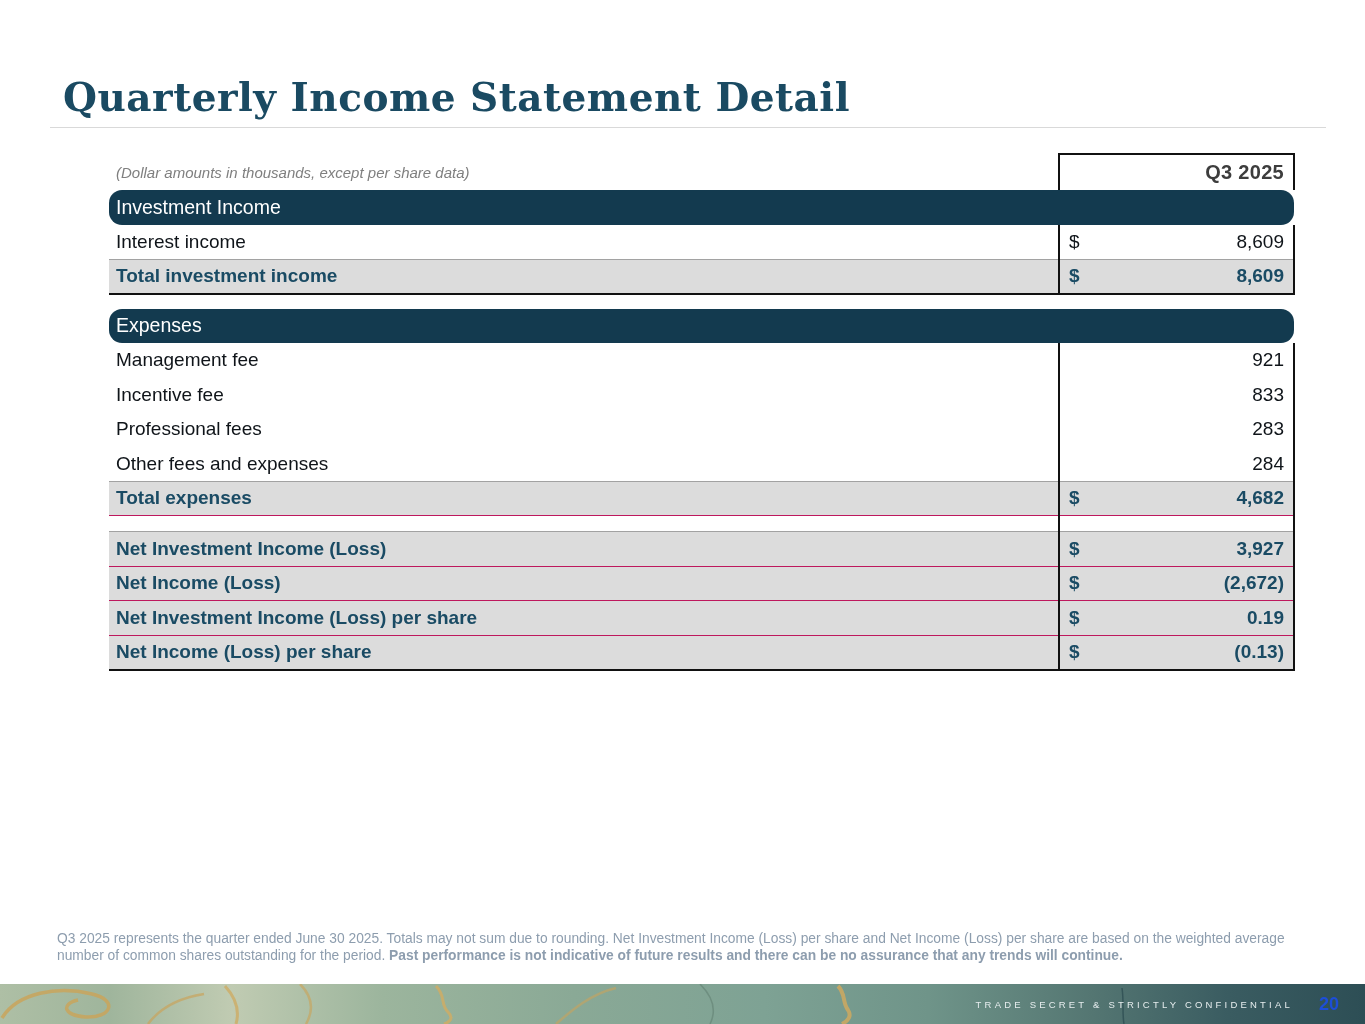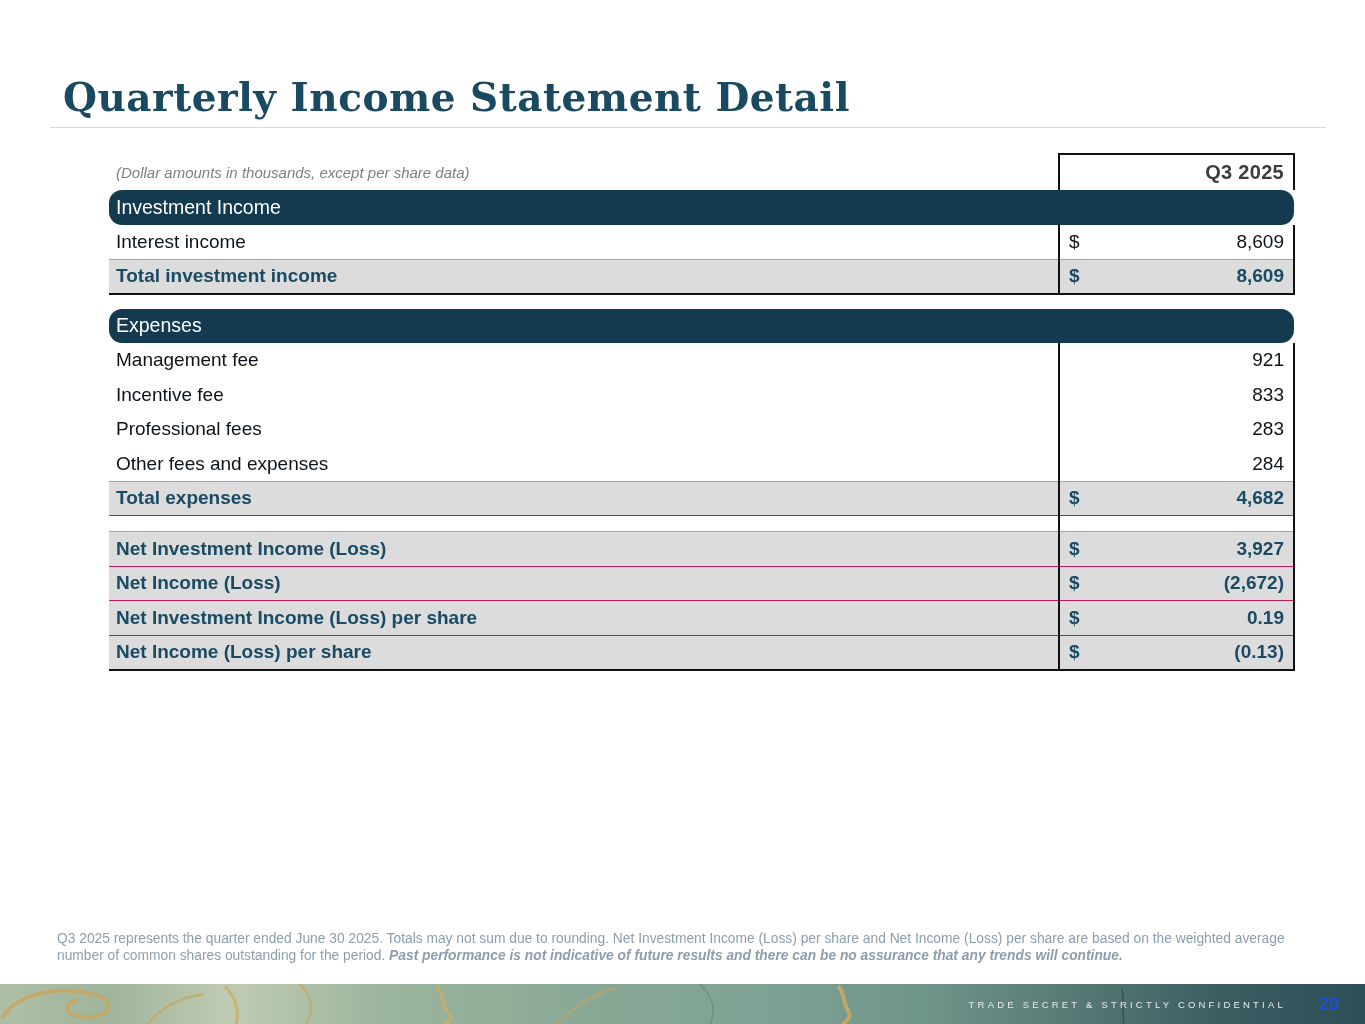--- a/index.html
+++ b/index.html
@@ -42,27 +42,27 @@
   tr.r-gap td { height:15px; border:none; }
   tr.r-spacer td { height:16px; }
   tr.r-spacer td.lbl { border:none; }
   
   tr.edge-black td { border-bottom:2.5px solid #111 !important; }
   
   .footnote {
     position:absolute; left:57px; top:931px; width:1230px;
     font-size:13.8px; line-height:1.23; color:#8d9dae;
   }
-  .footnote b { font-weight:700;font-style:italic; }
+  .footnote b { font-weight:700; }
   
   .footer-band { position:absolute; left:0; bottom:0; width:1365px; height:40px; }
   .footer-band svg { display:block; }
   .footer-meta {
     position:absolute; right:26px; bottom:0; height:40px;
-    display:flex; align-items:center; gap:33px;
+    display:flex; align-items:center; gap:26px;
   }
   .conf-label {
     font-size:9.5px; letter-spacing:3.2px; color:#e6edee; font-weight:500;
   }
   .page-num { font-size:18px; font-weight:700; color:#1d4ed8; }
 </style>
 </head>
 <body>
 
 <div class="slide">

